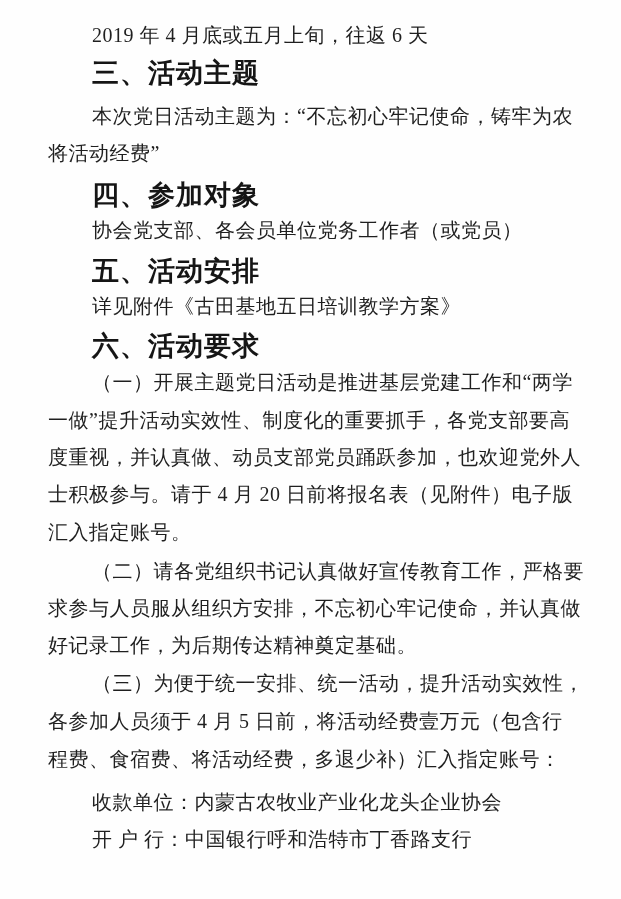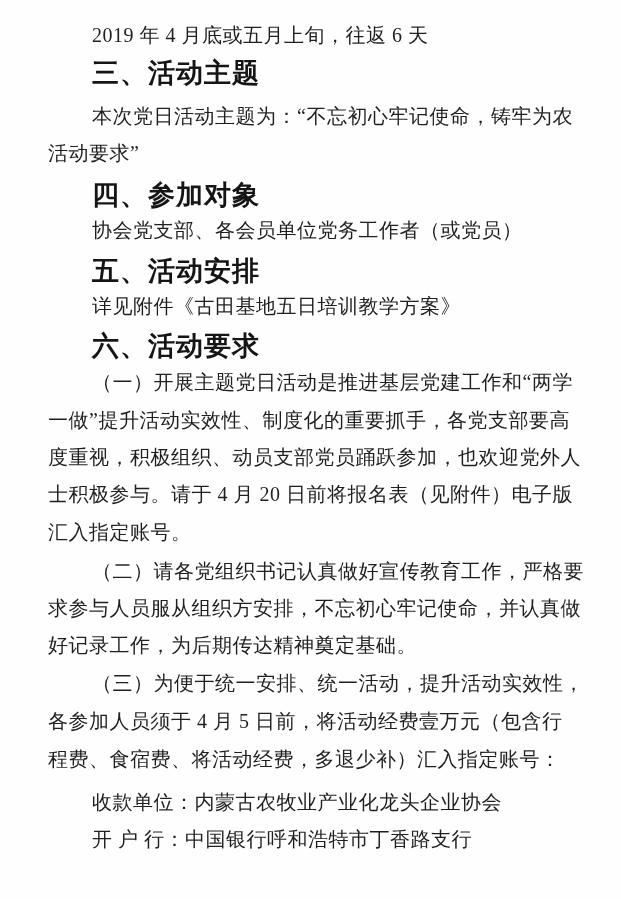--- a/index.html
+++ b/index.html
@@ -42,35 +42,35 @@
 </head>
 <body>
 
 <div class="page">
 
   <div class="line indent" style="top:22px">2019 年 4 月底或五月上旬，往返 6 天</div>
 
   <div class="line heading indent" style="top:58px">三、活动主题</div>
 
   <div class="line indent" style="top:103px">本次党日活动主题为：“不忘初心牢记使命，铸牢为农</div>
-  <div class="line" style="top:140px">活动要求”</div>
+  <div class="line" style="top:140px">将活动经费”</div>
 
   <div class="line heading indent" style="top:180px">四、参加对象</div>
 
   <div class="line indent" style="top:217px">协会党支部、各会员单位党务工作者（或党员）</div>
 
   <div class="line heading indent" style="top:256px">五、活动安排</div>
 
   <div class="line indent" style="top:293px">详见附件《古田基地五日培训教学方案》</div>
 
   <div class="line heading indent" style="top:331px">六、活动要求</div>
 
   <div class="line indent" style="top:369px">（一）开展主题党日活动是推进基层党建工作和“两学</div>
   <div class="line" style="top:407px">一做”提升活动实效性、制度化的重要抓手，各党支部要高</div>
-  <div class="line" style="top:444px">度重视，积极组织、动员支部党员踊跃参加，也欢迎党外人</div>
+  <div class="line" style="top:444px">度重视，并认真做、动员支部党员踊跃参加，也欢迎党外人</div>
   <div class="line" style="top:481px">士积极参与。请于 4 月 20 日前将报名表（见附件）电子版</div>
   <div class="line" style="top:519px">汇入指定账号。</div>
 
   <div class="line indent" style="top:558px">（二）请各党组织书记认真做好宣传教育工作，严格要</div>
   <div class="line" style="top:595px">求参与人员服从组织方安排，不忘初心牢记使命，并认真做</div>
   <div class="line" style="top:632px">好记录工作，为后期传达精神奠定基础。</div>
 
   <div class="line indent" style="top:670px">（三）为便于统一安排、统一活动，提升活动实效性，</div>
 
   <div class="line" style="top:708px">

